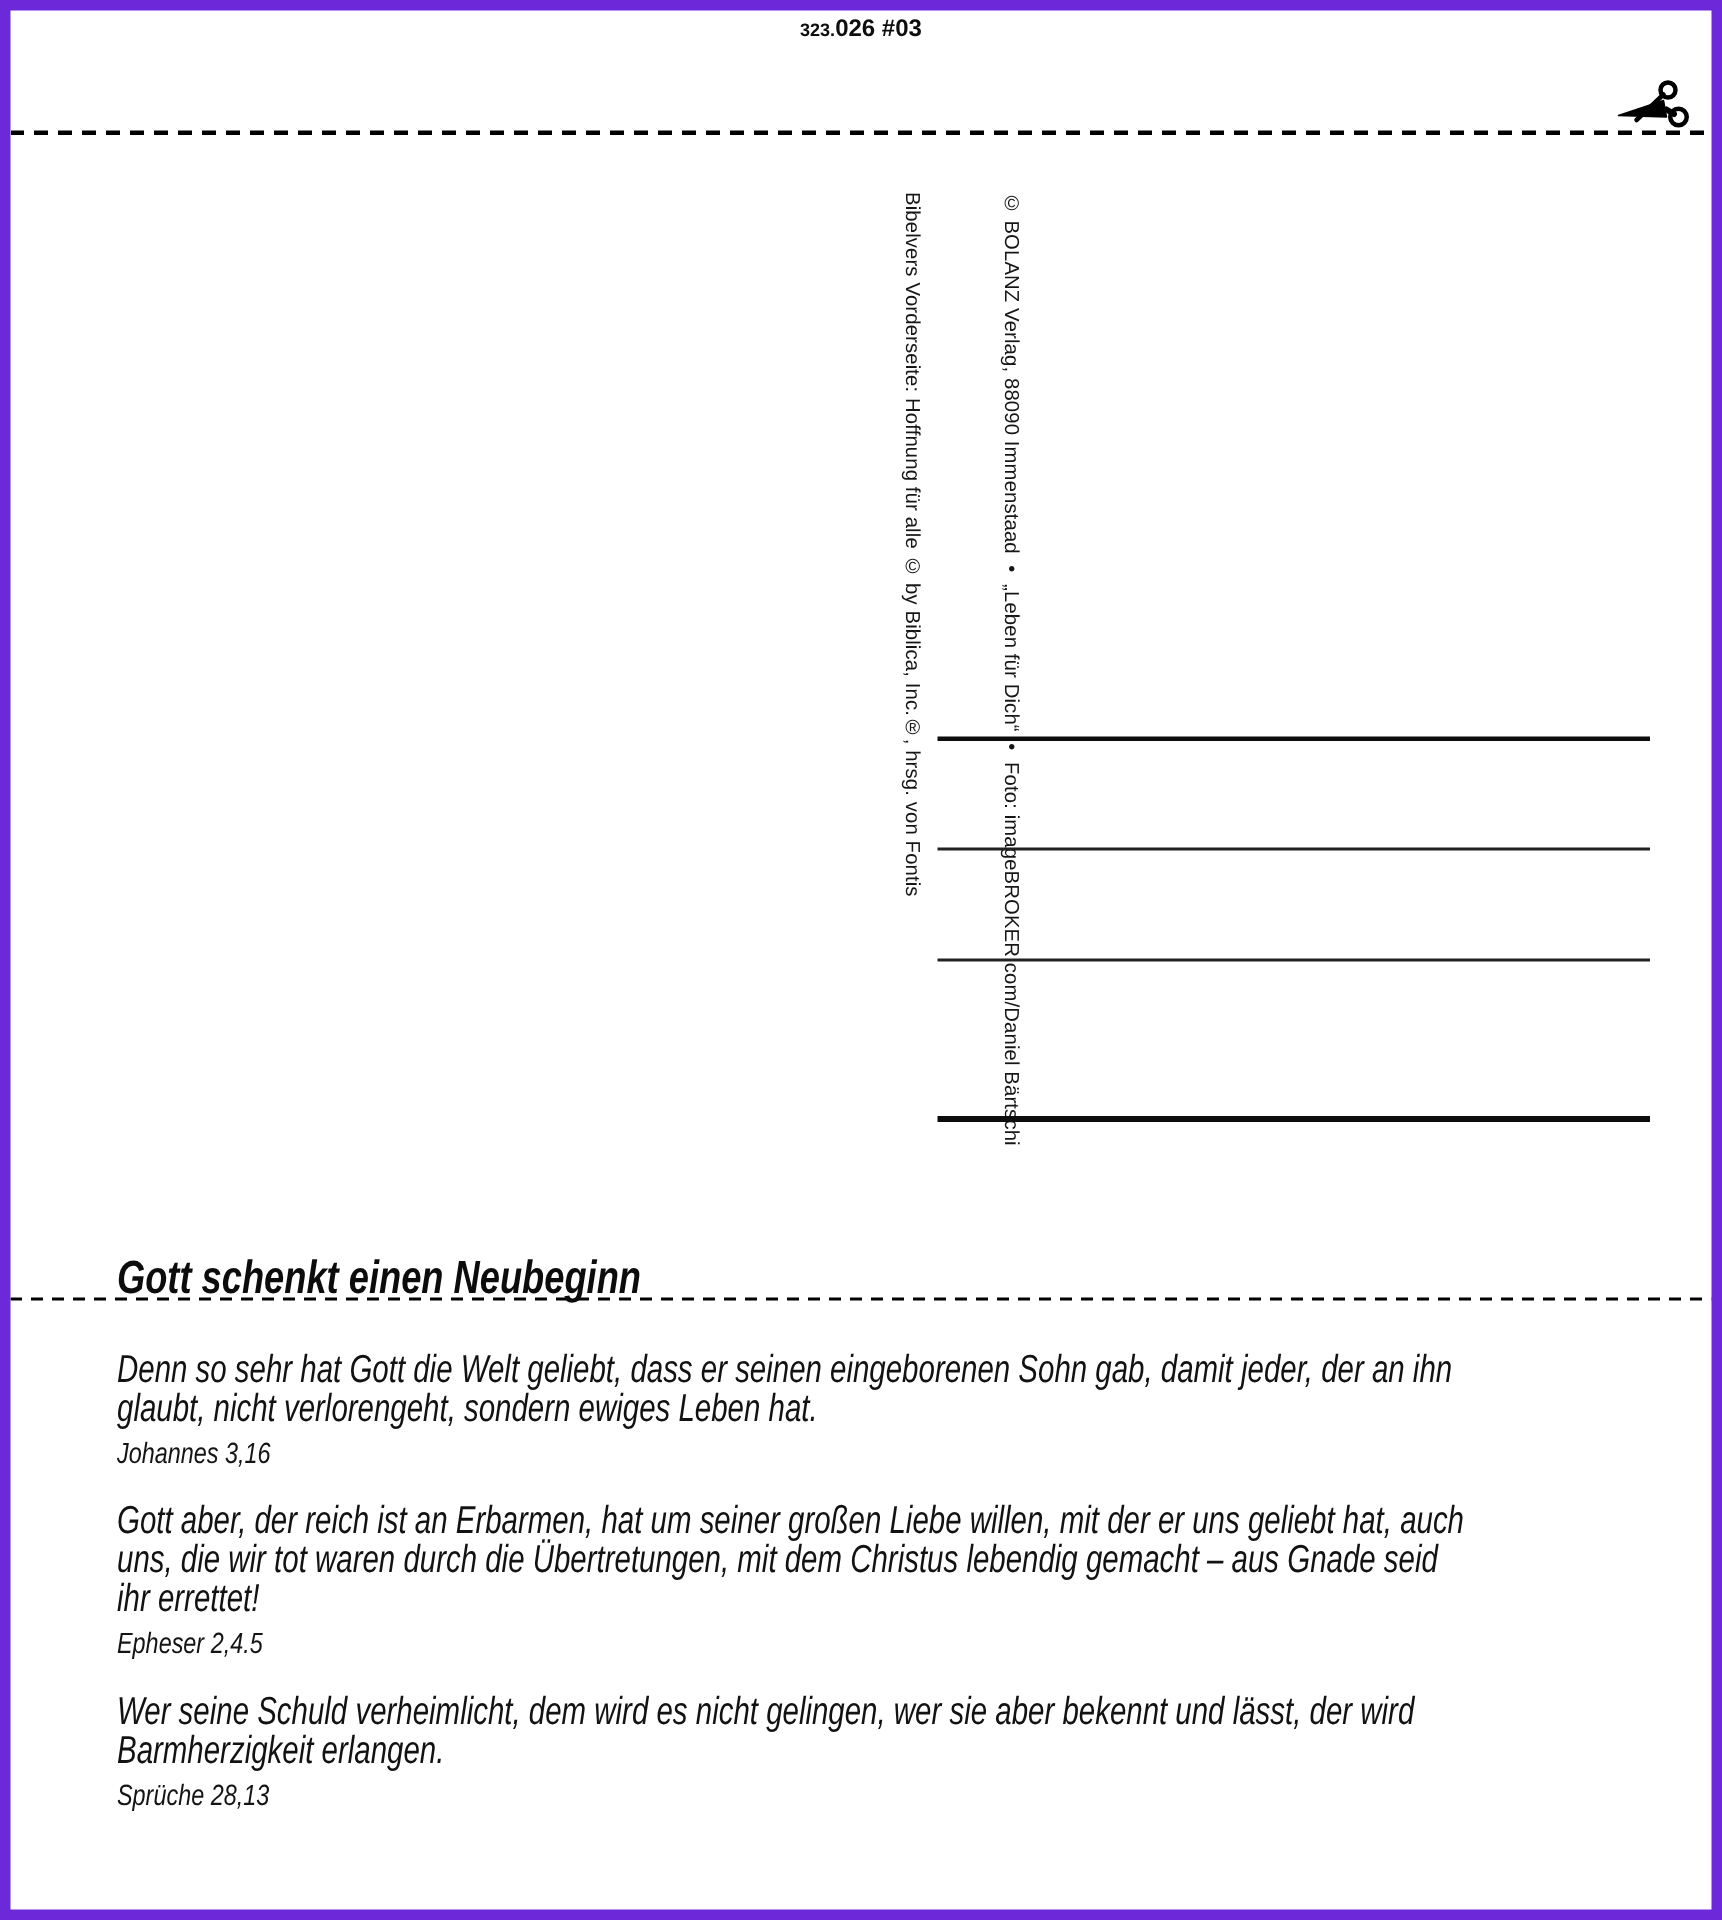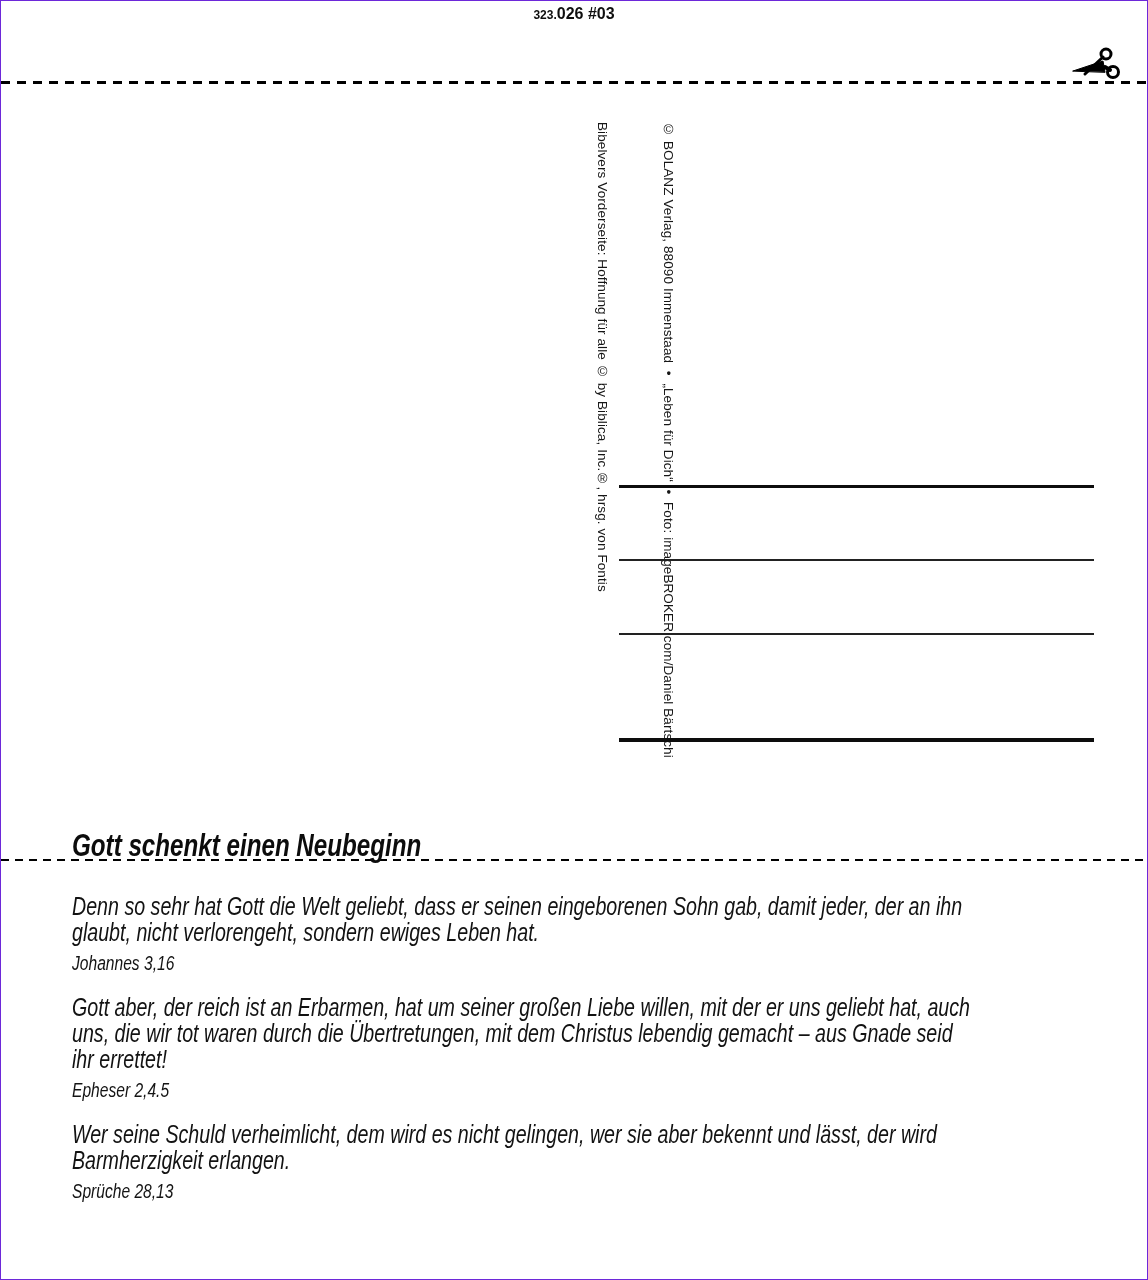--- a/index.html
+++ b/index.html
@@ -1,21 +1,21 @@
 <!DOCTYPE html>
 <html lang="de"><head>
 <meta charset="utf-8">
 <style>
   html,body{margin:0;padding:0;background:#fff;}
   .page{
     position:relative;
     width:1148px;height:1280px;
     box-sizing:border-box;
     background:#fff;
-    border:1px solid #6d28d9;
+    border:7px solid #6d28d9;
     overflow:hidden;
     font-family:"Liberation Sans", sans-serif;
     color:#111;
     padding-left:17px;
   }
 
   
   .code-label{
     position:absolute;top:4px;left:0;width:100%;
     text-align:center;line-height:18px;color:#0e0e0e;

